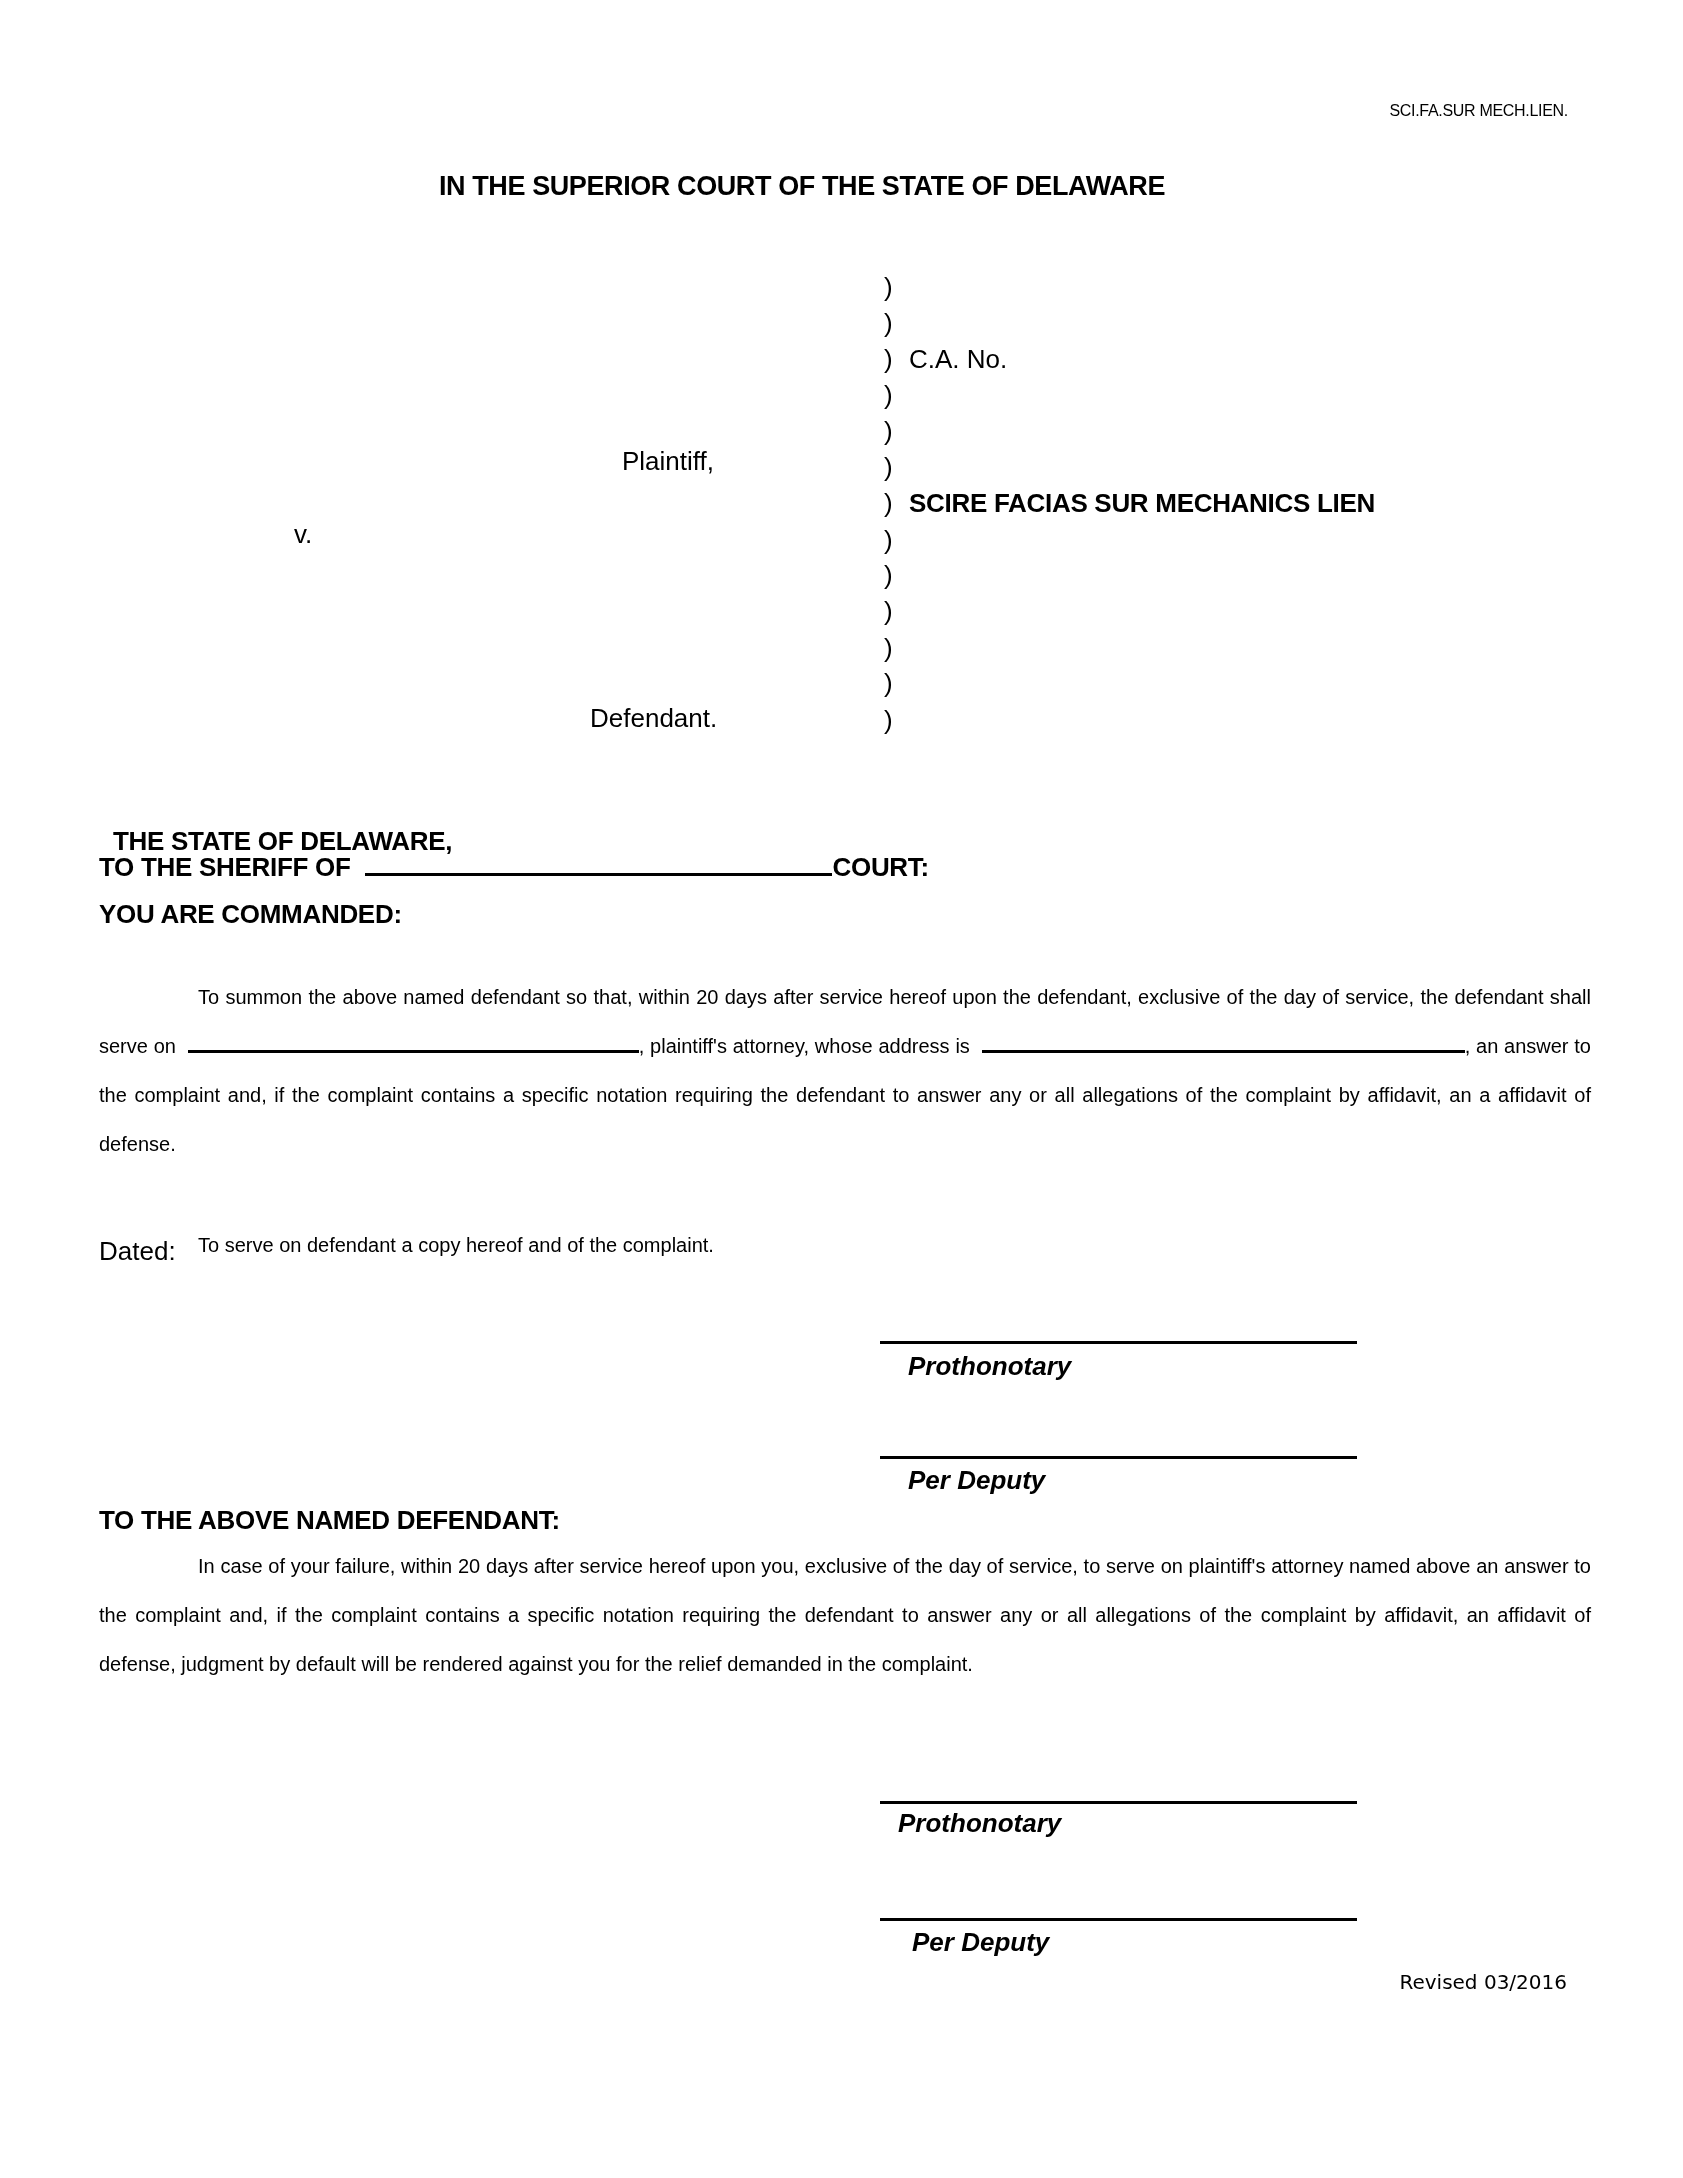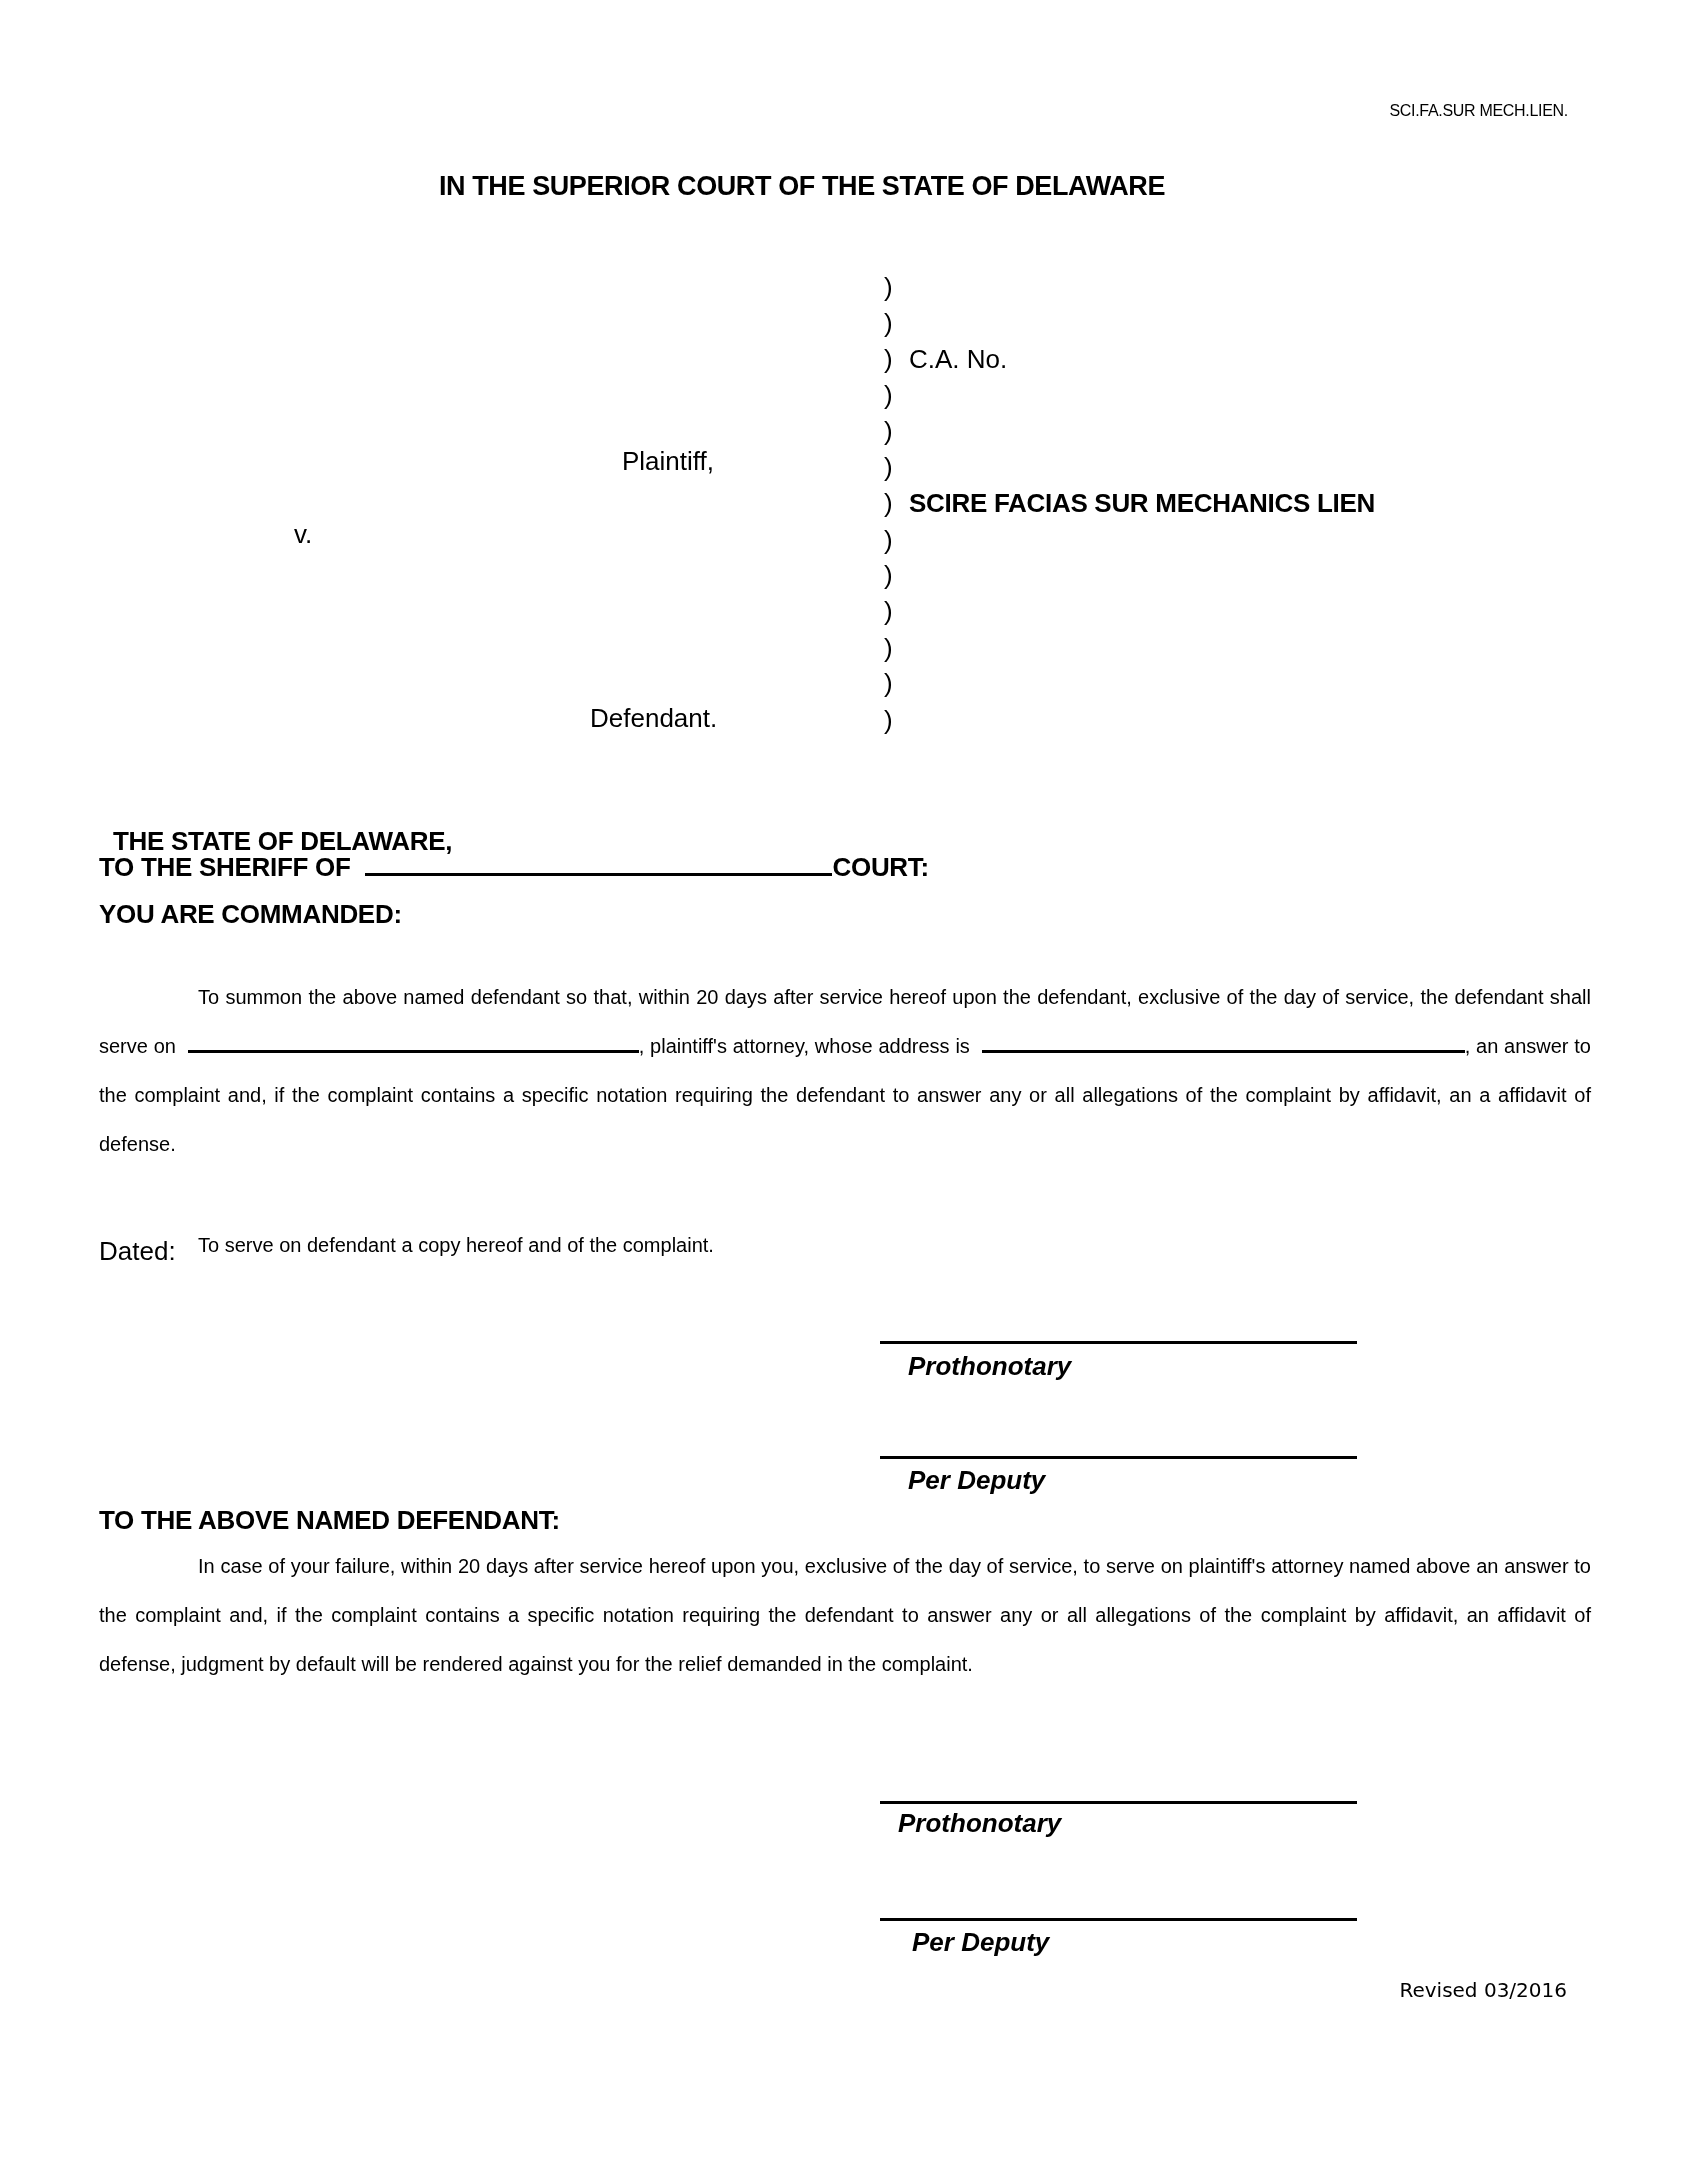--- a/index.html
+++ b/index.html
@@ -10,21 +10,21 @@
   .b { font-weight: bold; }
   .bi { font-weight: bold; font-style: italic; }
   .form-code { font-size: 16px; right: 115px; top: 103px; letter-spacing: -0.3px; }
   .title { font-size: 27px; font-weight: bold; left: 0; width: 1604px; text-align: center; top: 173px; letter-spacing: -0.4px; }
   .paren { font-size: 26px; left: 884px; }
   .uline { display: inline-block; border-bottom: 3px solid #000; vertical-align: baseline; height: 22px; }
   .para { position: absolute; left: 99px; width: 1492px; font-size: 20px; line-height: 49px;
           text-align: justify; text-align-last: left; }
   .para .indent { display: inline-block; width: 99px; }
   .sig-line { position: absolute; height: 0; border-top: 3px solid #000; left: 880px; width: 477px; }
-  .revised { font-family: "DejaVu Sans", sans-serif; font-size: 20px; right: 116px; top: 1972px; margin-top: 8px; }
+  .revised { font-family: "DejaVu Sans", sans-serif; font-size: 20px; right: 116px; top: 1972px; }
 </style>
 </head>
 <body>
 
 <div class="abs form-code">SCI.FA.SUR MECH.LIEN.</div>
 <div class="abs title">IN THE SUPERIOR COURT OF THE STATE OF DELAWARE</div>
 
 <div>
   <div class="abs paren" style="top:274px">)</div>
   <div class="abs paren" style="top:310px">)</div>

